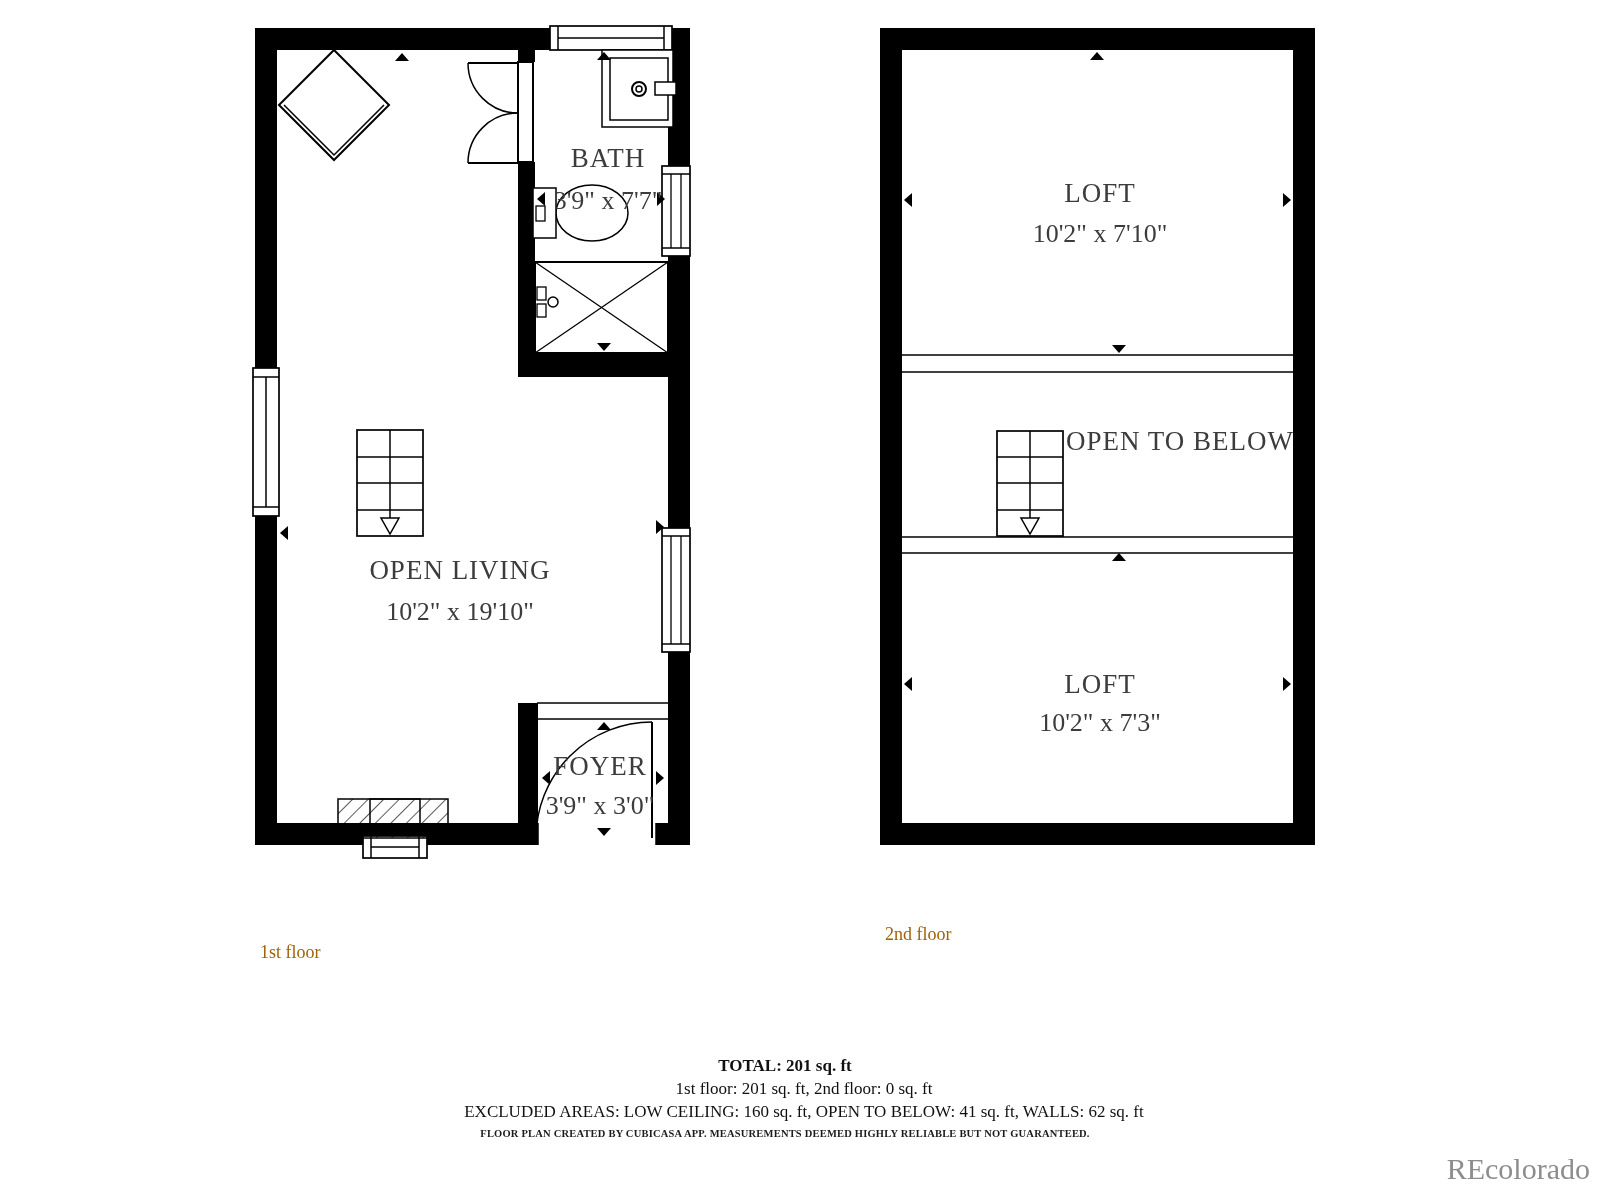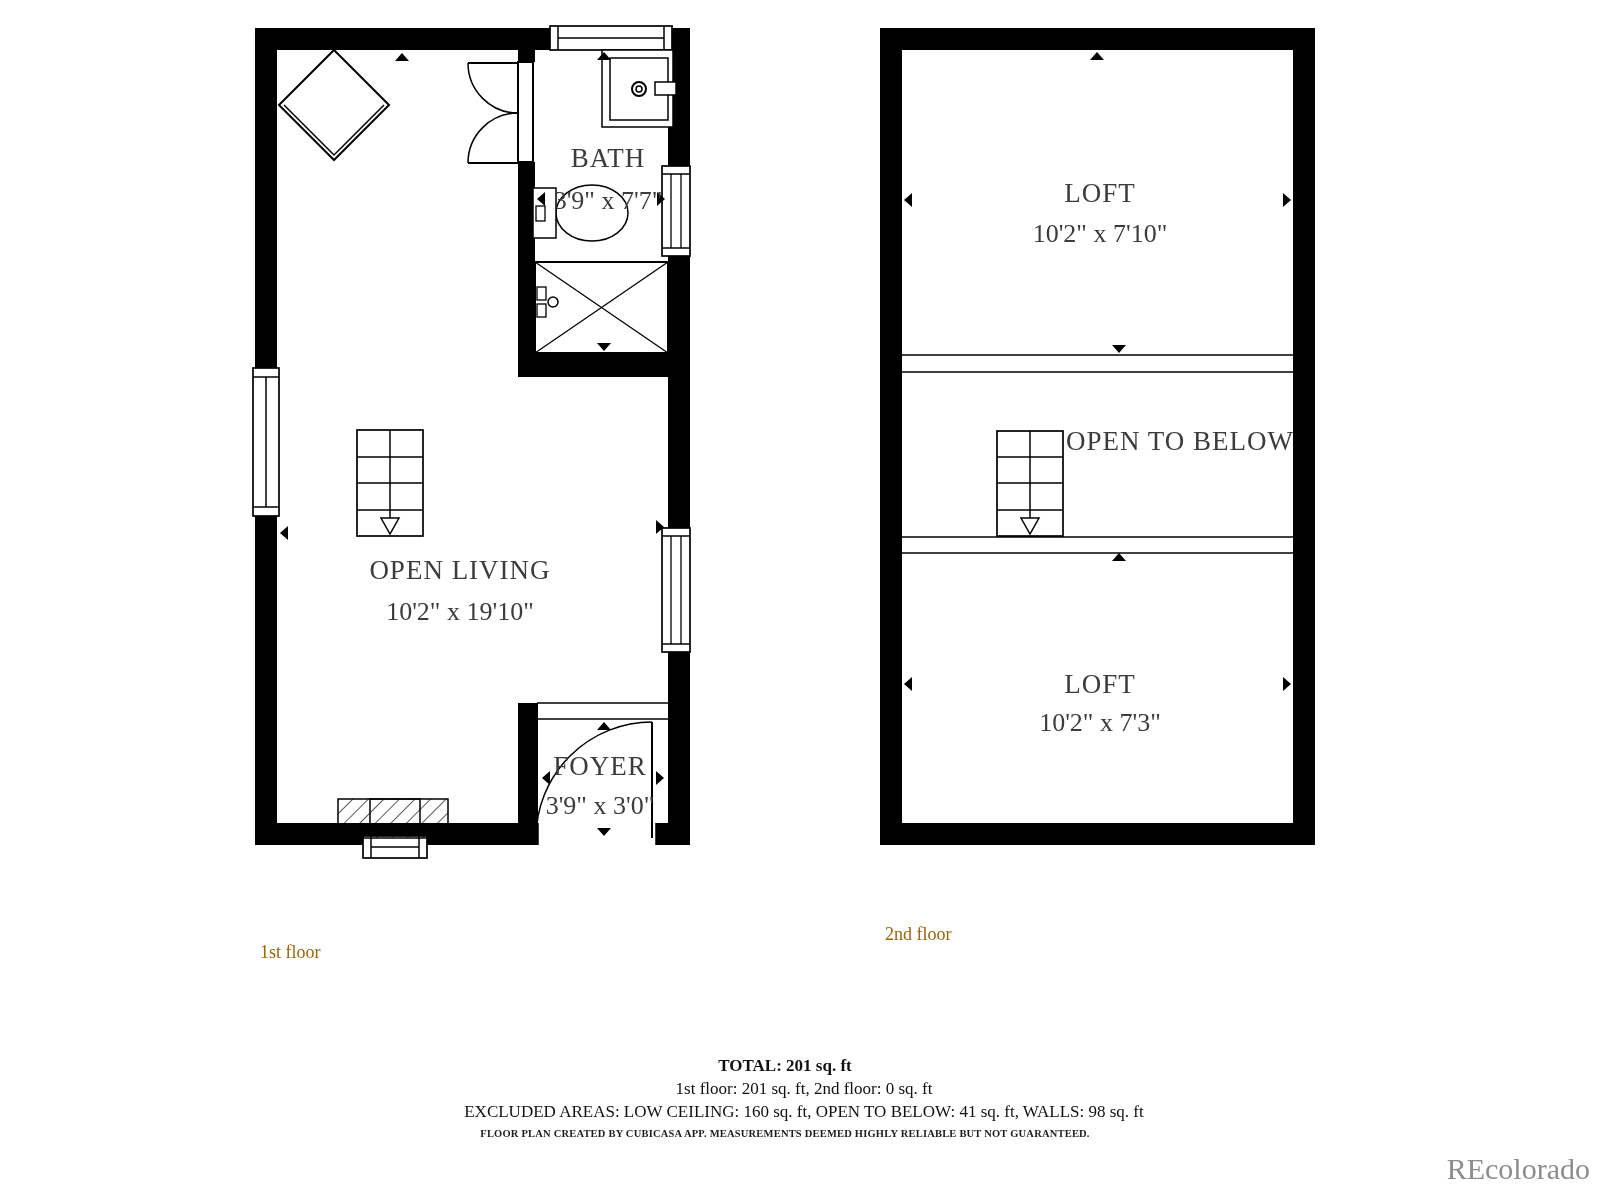--- a/index.html
+++ b/index.html
@@ -206,19 +206,19 @@
     <text x="1100" y="731" text-anchor="middle" class="room-dims">10'2" x 7'3"</text>
   </g>
 </svg>
 
 <div class="floor-label first">1st floor</div>
 <div class="floor-label second">2nd floor</div>
 
 <div class="summary">
   <div class="total">TOTAL: 201 sq. ft</div>
   <div class="line">1st floor: 201 sq. ft, 2nd floor: 0 sq. ft</div>
-  <div class="line">EXCLUDED AREAS: LOW CEILING: 160 sq. ft, OPEN TO BELOW: 41 sq. ft, WALLS: 98 sq. ft</div>
+  <div class="line">EXCLUDED AREAS: LOW CEILING: 160 sq. ft, OPEN TO BELOW: 41 sq. ft, WALLS: 62 sq. ft</div>
   <div class="disclaimer">FLOOR PLAN CREATED BY CUBICASA APP. MEASUREMENTS DEEMED HIGHLY RELIABLE BUT NOT GUARANTEED.</div>
 </div>
 
 <div class="watermark">REcolorado</div>
 
 </div>
 
 </body></html>

